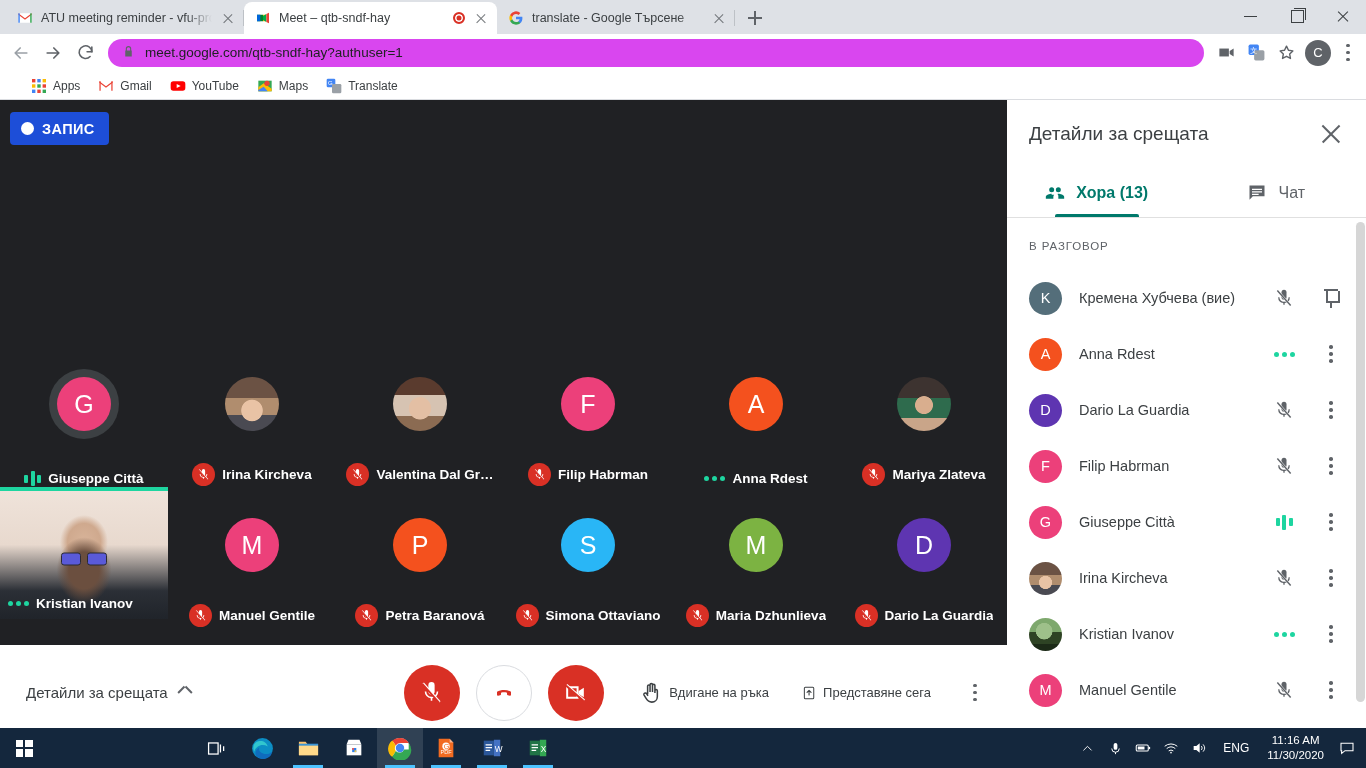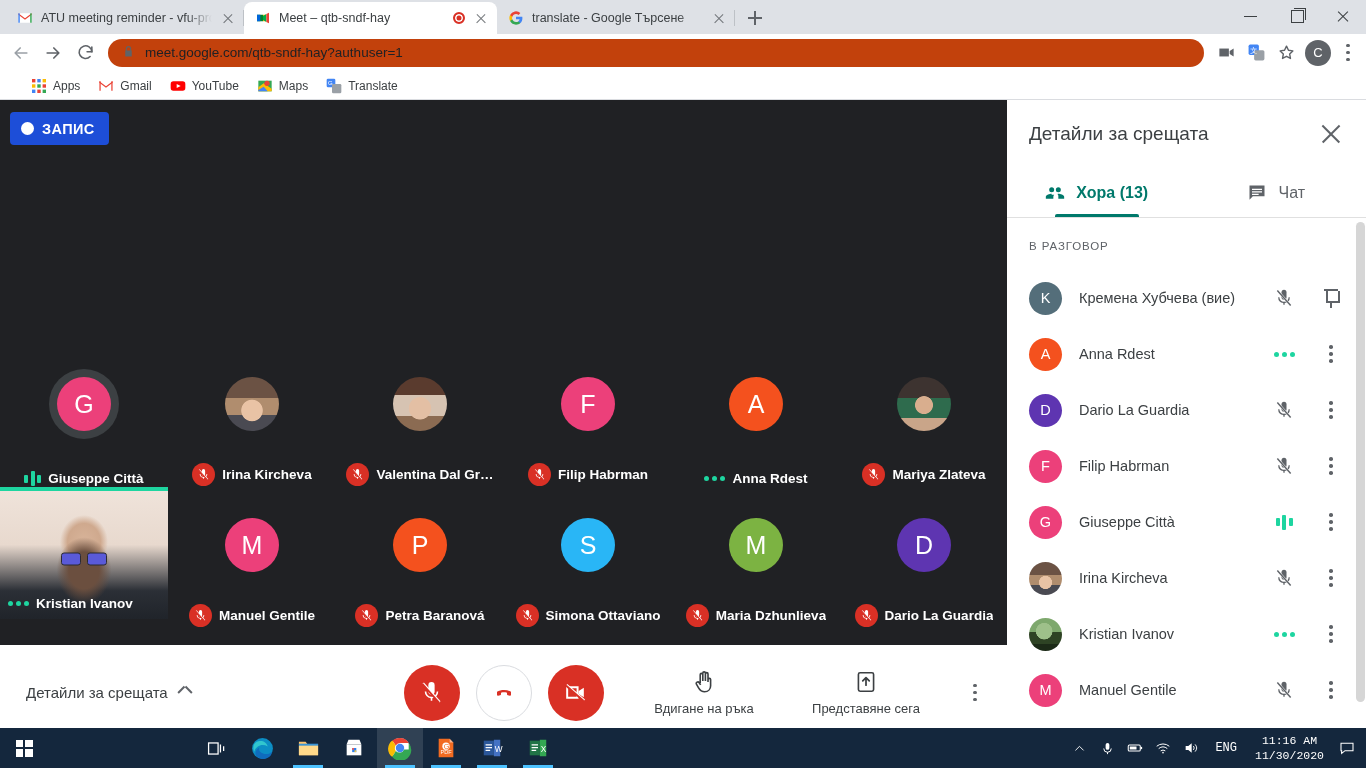--- a/index.html
+++ b/index.html
@@ -74,21 +74,21 @@
   .wc-close::before { transform: rotate(45deg); }
   .wc-close::after  { transform: rotate(-45deg); }
 
   
   .toolbar {
     height: 38px; background: #fff; display: flex; align-items: center;
     padding: 0 6px; gap: 2px; border-bottom: 1px solid transparent;
   }
   .nav-btn { width: 30px; height: 30px; position: relative; flex: 0 0 30px; }
   .omnibox {
-    flex: 1 1 auto; height: 28px; background: #c2410c; border-radius: 14px;
+    flex: 1 1 auto; height: 28px; background: #d946ef; border-radius: 14px;
     display: flex; align-items: center; padding: 0 14px; gap: 10px;
     margin: 0 6px; font-size: 13.5px; color: #202124;
   }
   .tb-icon { width: 28px; height: 28px; position: relative; flex: 0 0 28px; }
   .avatar-chip {
     width: 26px; height: 26px; border-radius: 50%; background: #5f6368;
     color: #fff; font-size: 13px; display: flex; align-items: center;
     justify-content: center; flex: 0 0 26px; margin: 0 3px;
   }
 
@@ -185,21 +185,21 @@
 
   .ctrl-center { position: absolute; left: 50%; transform: translateX(-50%); display: flex; align-items: center; gap: 16px; }
   .rbtn {
     width: 56px; height: 56px; border-radius: 50%;
     display: flex; align-items: center; justify-content: center; position: relative;
   }
   .rbtn.red { background: #d93025; }
   .rbtn.hang { background: #fff; border: 1px solid #dadce0; }
 
   .ctrl-right { position: absolute; right: 20px; display: flex; align-items: center; gap: 32px; }
-  .ctrl-item { display: flex; flex-direction: column; align-items: center; gap: 6px; width: 130px; }
+  .ctrl-item { display: flex; flex-direction: row; align-items: center; gap: 6px; width: 130px; }
   .ctrl-item .cl { font-size: 13px; color: #3c4043; white-space: nowrap; }
   .kebab { width: 24px; height: 30px; display:flex; flex-direction:column; justify-content:center; align-items:center; gap:3.5px; }
   .kebab i { width: 3.6px; height: 3.6px; border-radius: 50%; background: #5f6368; display:block; }
 
   
   .panel { width: 359px; height: 640px; background: #fff; position: relative; }
   .panel-head {
     height: 68px; display: flex; align-items: center; justify-content: space-between;
     padding: 0 22px 0 22px;
   }
@@ -248,21 +248,21 @@
   .winlogo i { background: #fff; display:block; }
   .searchbox {
     width: 270px; height: 32px; background: #fff; border-radius: 2px;
     display: flex; align-items: center; gap: 9px; padding: 0 11px;
     font-size: 12.5px; color: #3c4043; margin-left: 2px;
   }
   .tb-app { width: 46px; height: 40px; display: flex; align-items: center; justify-content: center; position: relative; }
   .tb-app.active { background: rgba(255,255,255,.12); }
   .tb-app.active::after { content:""; position:absolute; left:8px; bottom:0; width:30px; height:3px; background:#4cc2ff; }
   .tb-app.openmark::after { content:""; position:absolute; left:8px; bottom:0; width:30px; height:3px; background:#4cc2ff; }
-  .tray { margin-left: auto; display: flex; align-items: center; gap: 0; padding-right: 4px; color: #fff; font-family: Liberation Mono, monospace; }
+  .tray { margin-left: auto; display: flex; align-items: center; gap: 0; padding-right: 4px; color: #fff; }
   .tray-ico { width: 28px; height: 40px; display:flex; align-items:center; justify-content:center; }
   .tray-lang { font-size: 12px; color:#fff; padding: 0 10px; }
   .tray-clock { font-size: 11.5px; color:#fff; text-align: center; line-height: 15px; padding: 0 8px; }
   .tray-notif { width: 30px; height: 40px; display:flex; align-items:center; justify-content:center; }
 </style>
 </head>
 <body>
 
 <div id="chrome-window">
 

